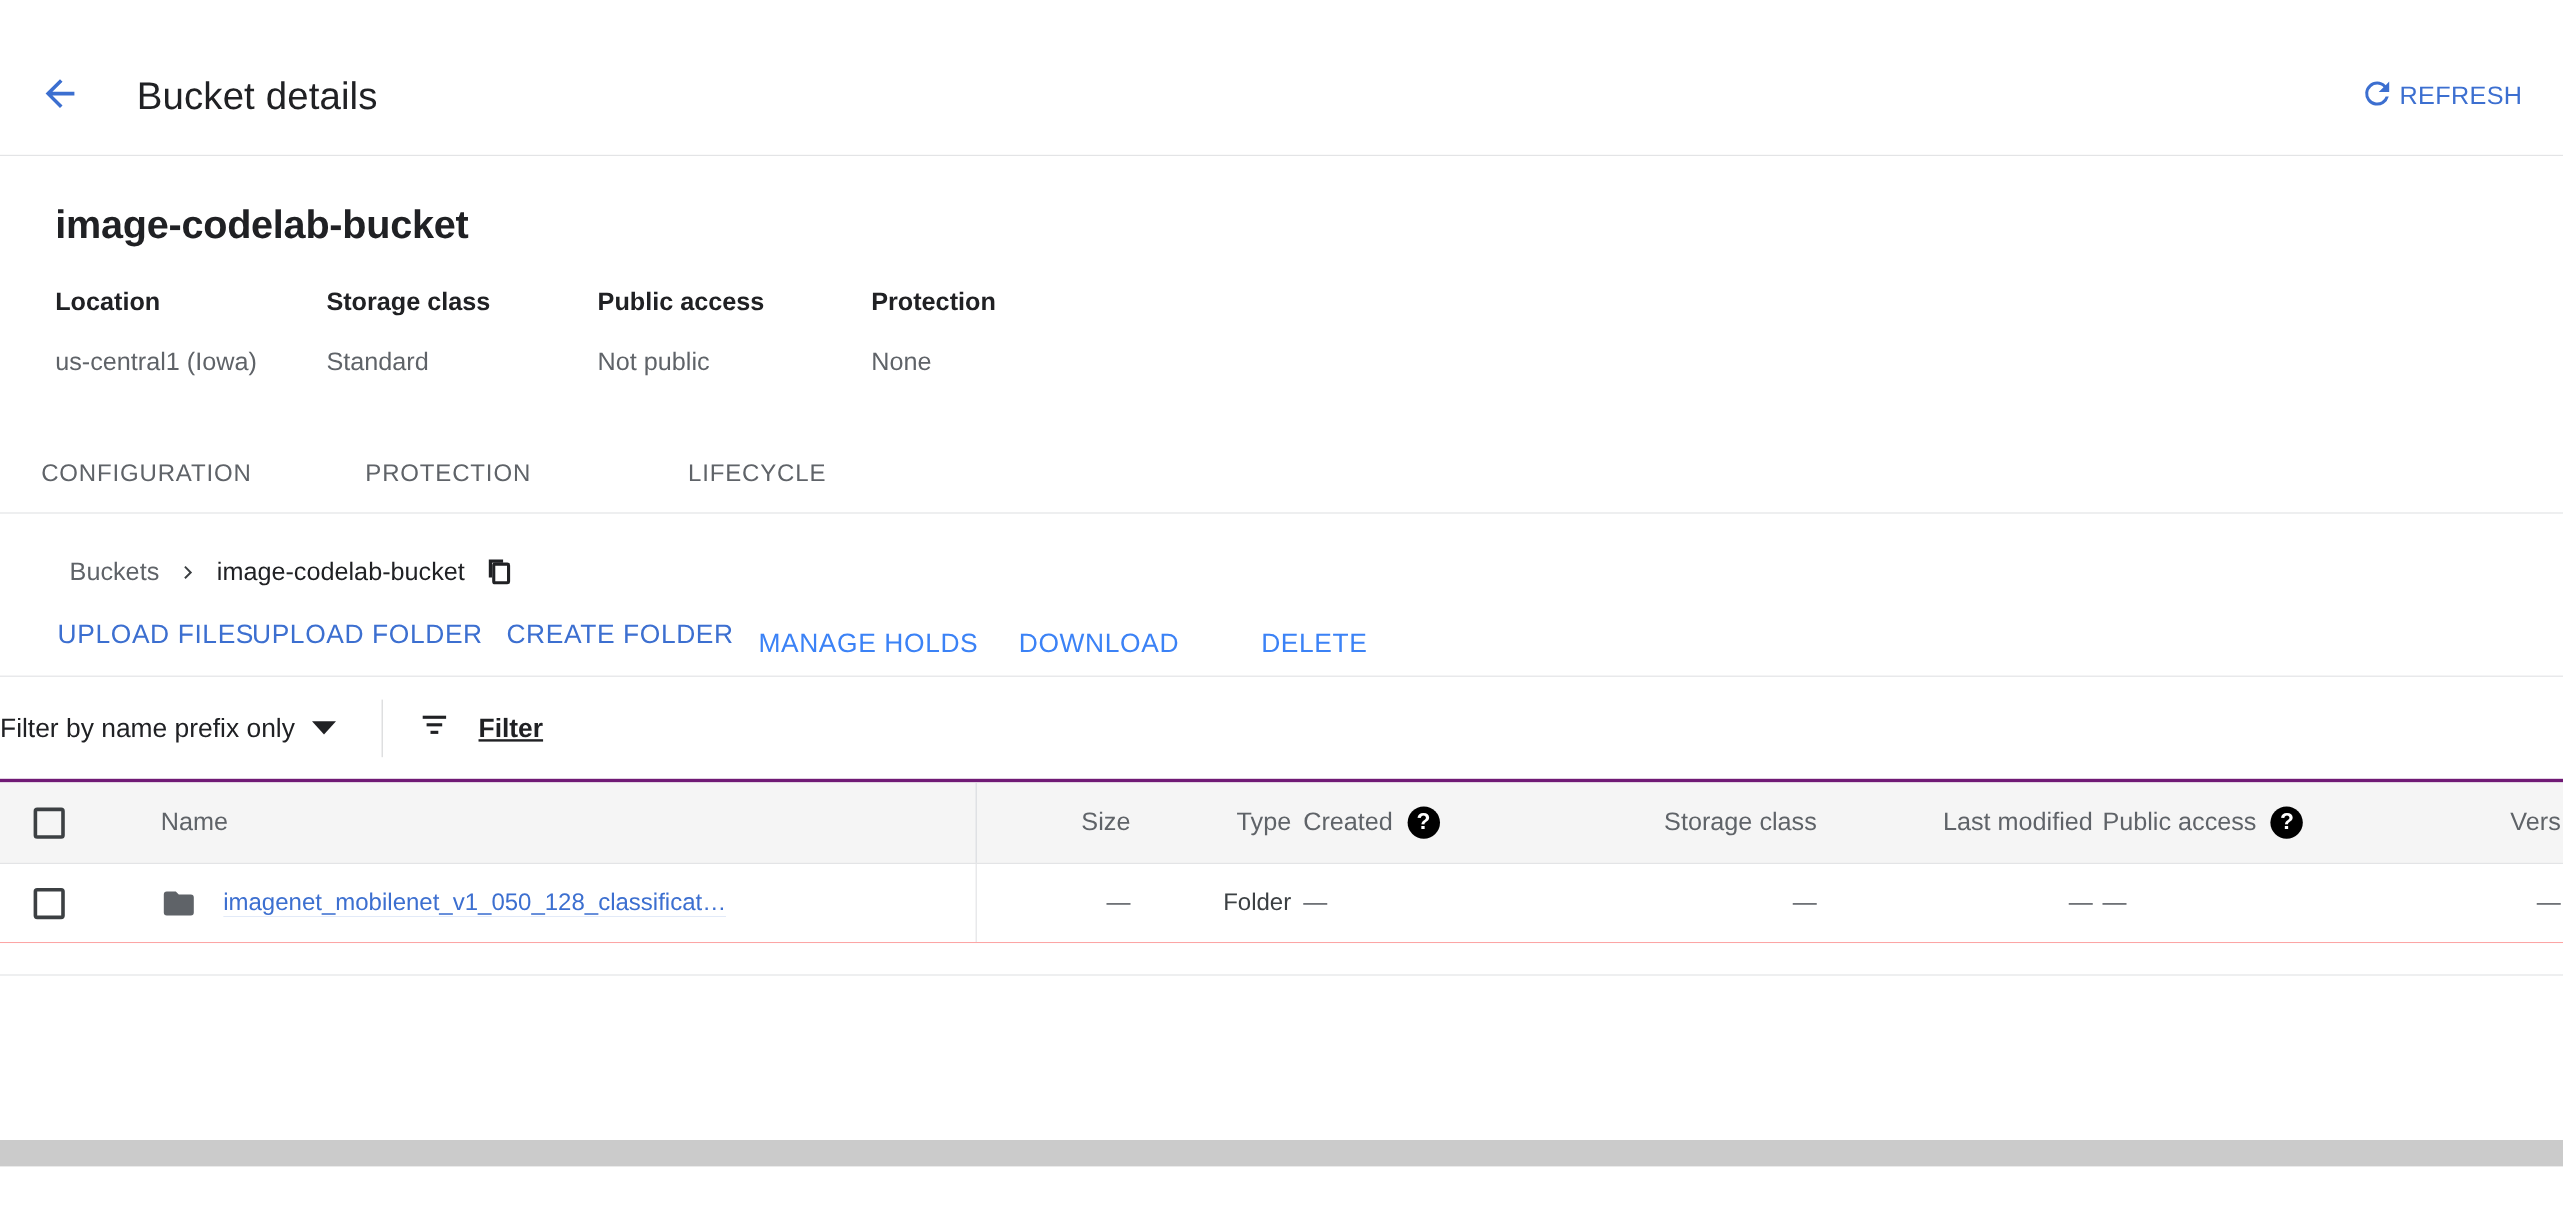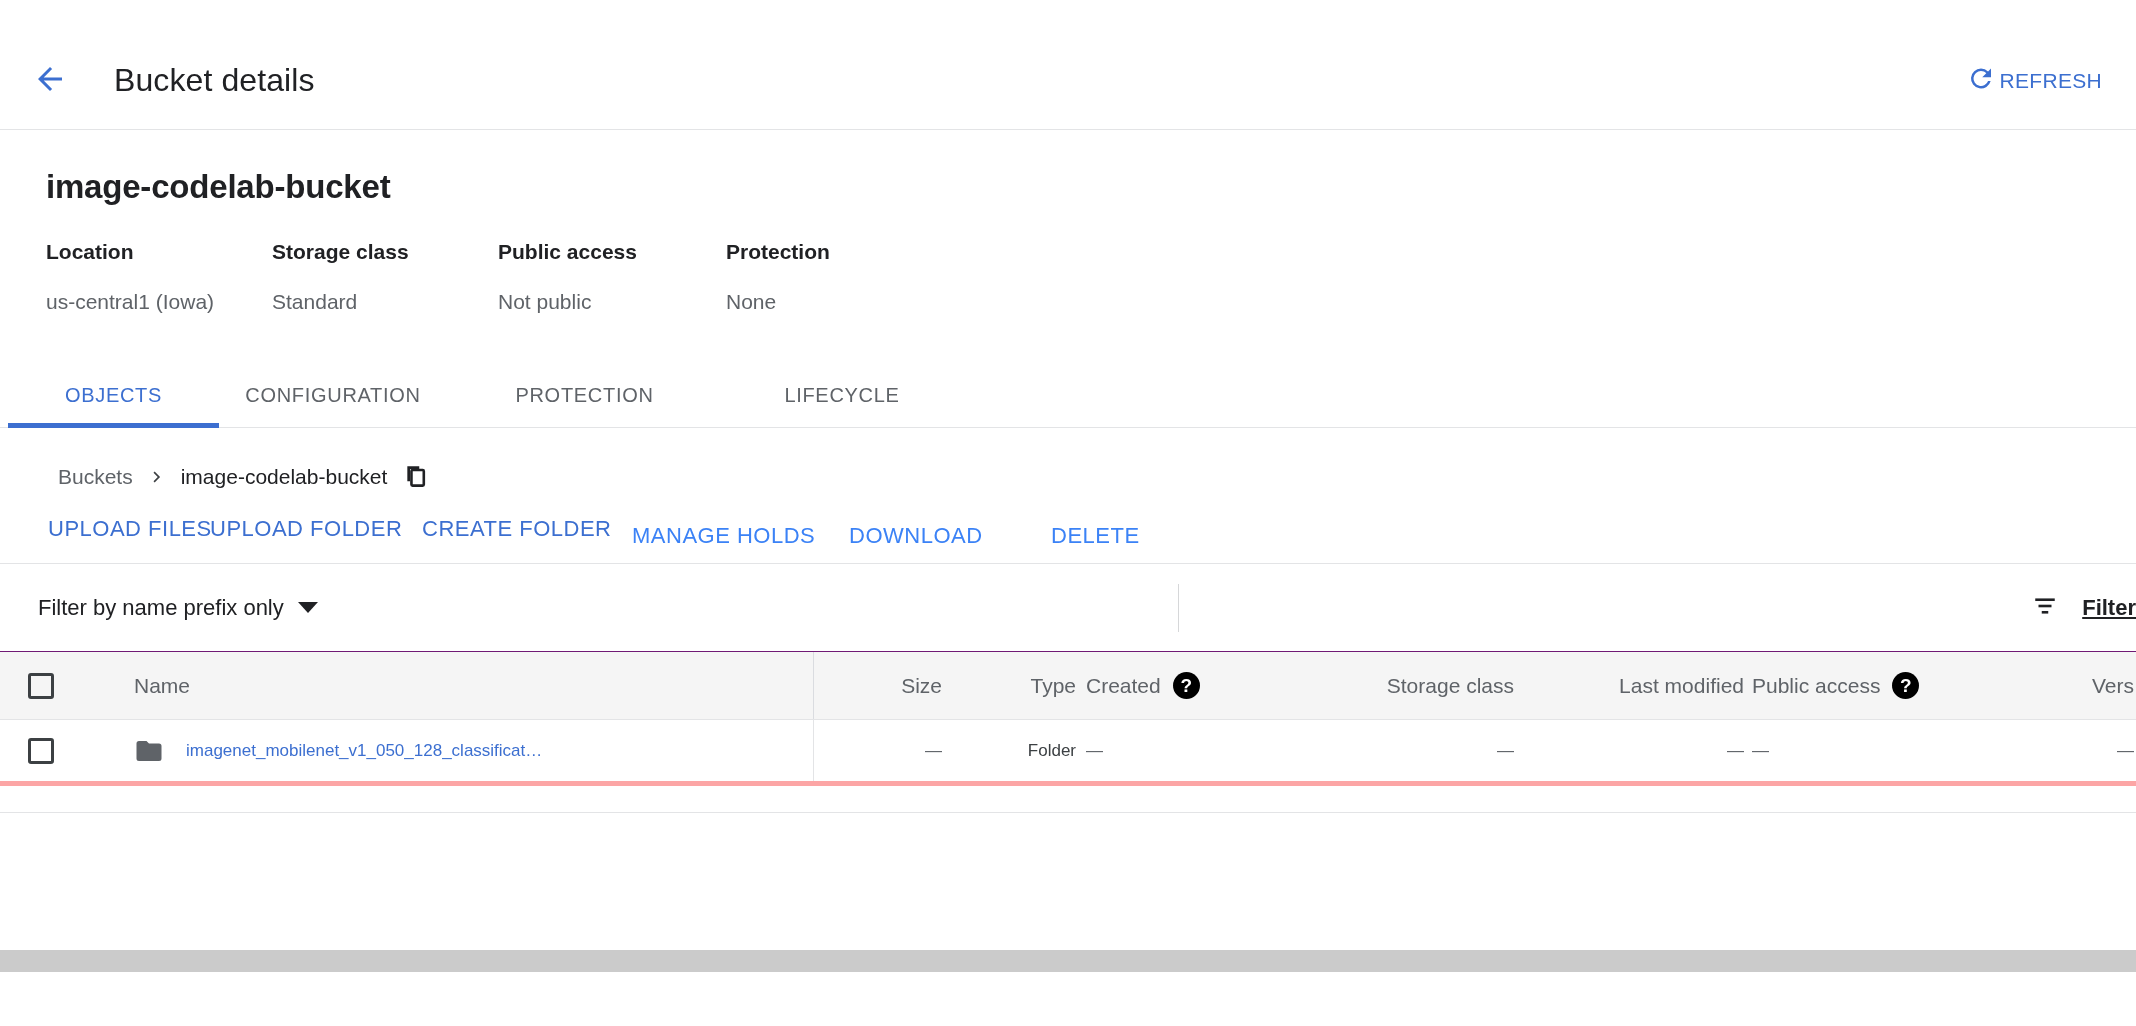--- a/index.html
+++ b/index.html
@@ -188,24 +188,22 @@
   .action.a1 { width: 212px; }
   .action.a2 { width: 210px; }
   .action.a3 { width: 217px; }
   .action.a4 { width: 202px; }
 
   
   .filterbar {
     display: flex;
     align-items: center;
     height: 88px;
-    border-bottom: 1px solid #701a75;
-    padding-left: 38px;
-    box-sizing: border-box;
-    justify-content: space-between;
+    border-bottom: 3px solid #701a75;
+    box-sizing: border-box;
   }
   .filter-select {
     display: flex;
     align-items: center;
     font-size: 22px;
     color: #202124;
     cursor: pointer;
   }
   .caret {
     margin-left: 14px;
@@ -256,22 +254,22 @@
   .thead {
     height: 68px;
     background: #f5f5f5;
     border-bottom: 1px solid #e3e4e6;
     color: #5f6368;
     font-size: 21px;
   }
   .tbody-row {
     height: 66px;
     background: #fff;
-    border-bottom: 5px solid #fca5a5;
-    font-size: 17px;
+    border-bottom: 1px solid #fca5a5;
+    font-size: 20px;
     color: #3c4043;
   }
   .c-check {
     width: 82px;
     display: flex;
     align-items: center;
     justify-content: center;
     flex: 0 0 82px;
   }
   .checkbox {
@@ -384,21 +382,20 @@
         <div class="meta-value">Not public</div>
       </div>
       <div class="meta-col c3">
         <div class="meta-label">Protection</div>
         <div class="meta-value">None</div>
       </div>
     </div>
   </div>
 
   <div class="tabs">
-    <div class="tab t0 active">OBJECTS</div>
     <div class="tab t1">CONFIGURATION</div>
     <div class="tab t3">PROTECTION</div>
     <div class="tab t4">LIFECYCLE</div>
   </div>
 
   <div class="breadcrumb">
     <span class="crumb-link">Buckets</span>
     <span class="crumb-sep">
       <svg width="20" height="20" viewBox="0 0 24 24">
         <path d="M9.2 5.5 7.8 6.9l5.1 5.1-5.1 5.1 1.4 1.4 6.5-6.5z" fill="#3c4043"></path>

